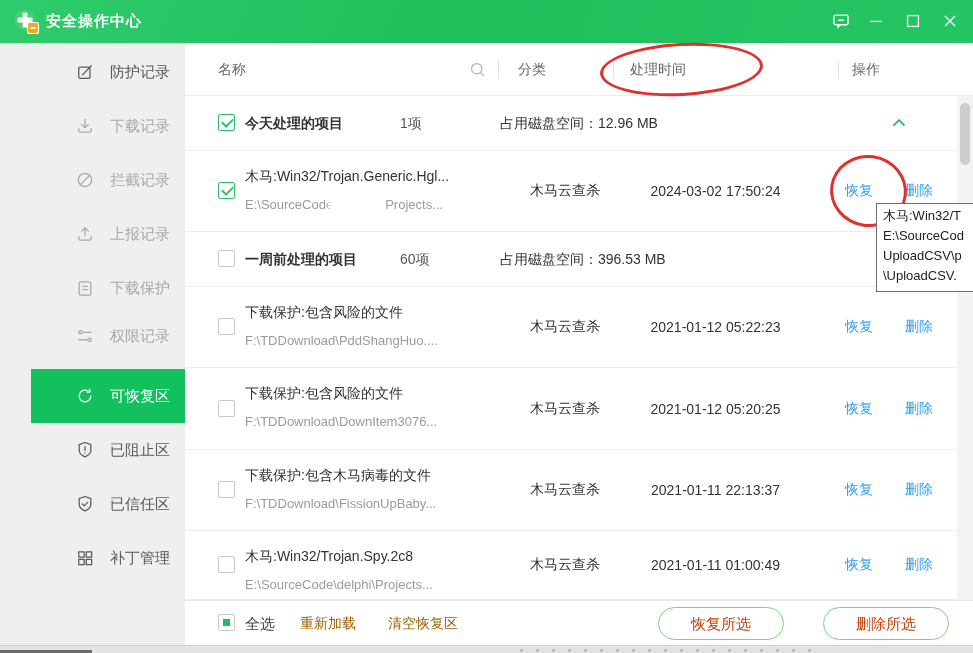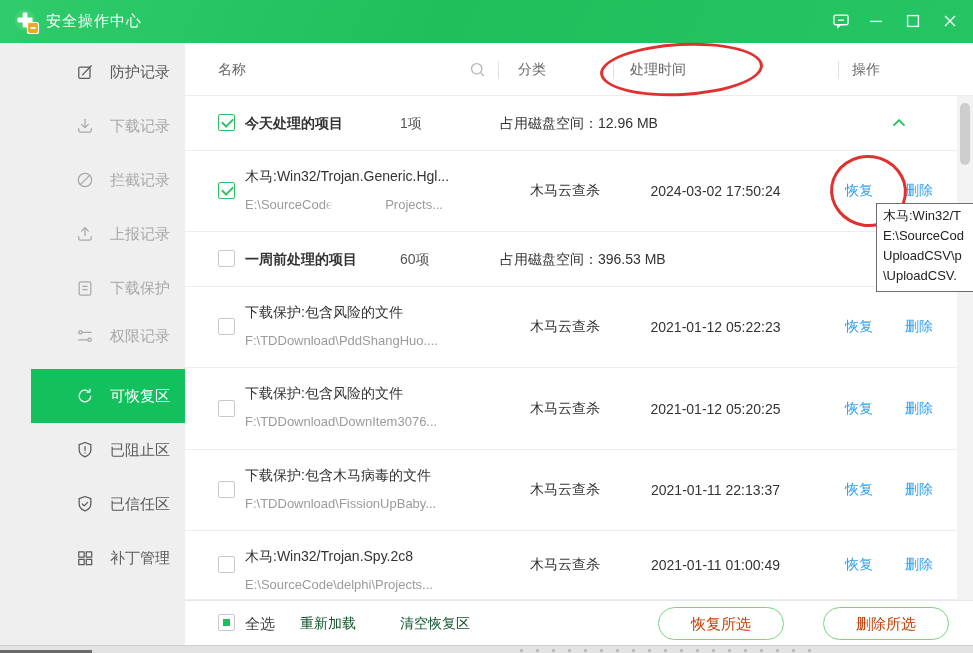--- a/index.html
+++ b/index.html
@@ -4,21 +4,21 @@
 <style>
   * { margin:0; padding:0; box-sizing:border-box; }
   html,body { width:973px; height:653px; overflow:hidden; background:#fff;
     font-family:"Liberation Sans","DejaVu Sans",sans-serif; }
   #app { position:relative; width:973px; height:653px; background:#fff; }
 
   
   .titlebar { position:absolute; left:0; top:0; width:973px; height:43px;
     background:linear-gradient(115deg,#2fcb6c 0%,#1fc05c 45%,#24c562 100%); }
   .logo { position:absolute; left:13px; top:8px; width:27px; height:27px; }
-  .win-title { position:absolute; left:46px; top:12px; font-size:15px; color:#fff; letter-spacing:1px; }
+  .win-title { position:absolute; left:46px; top:12px; font-size:15px; color:#fff; letter-spacing:1px;font-weight:bold; }
   .winctl { position:absolute; top:6px; width:30px; height:30px; display:flex; align-items:center; justify-content:center; cursor:pointer; }
   .winctl svg { stroke:#fff; fill:none; stroke-width:1.6; }
   .ctl-feedback { left:826px; } .ctl-min { left:861px; } .ctl-max { left:898px; } .ctl-close { left:935px; }
 
   
   .sidebar { position:absolute; left:0; top:43px; width:185px; height:602px; background:#efefef; }
   .side-item { position:absolute; left:0; width:185px; height:54px; display:flex; align-items:center;
     padding-left:44px; font-size:15px; color:#5a5a5a; cursor:pointer;margin-left:31px; }
   .side-item svg { width:20px; height:20px; stroke:currentColor; fill:none; stroke-width:1.5;
     stroke-linecap:round; stroke-linejoin:round; margin-right:15px; flex:none; }
@@ -65,22 +65,22 @@
   .lnk { position:absolute; top:50%; transform:translateY(-50%); font-size:14px; color:#2b9ff2; cursor:pointer; }
   .lnk-restore { left:660px; } .lnk-delete { left:720px; }
 
   
   .scroll-track { position:absolute; left:772px; top:53px; width:16px; height:504px; background:#f3f3f3; }
   .scroll-thumb { position:absolute; left:3px; top:7px; width:10px; height:62px; background:#cdcdcd; border-radius:5px; }
 
   
   .footer { position:absolute; left:0; top:557px; width:788px; height:45px; background:#fff; border-top:1px solid #e7e7e7; }
   .ft-label { position:absolute; left:60px; top:14px; font-size:15px; color:#444; }
-  .ft-lnk { position:absolute; top:14px; font-size:14px; color:#14532d; cursor:pointer; }
-  .ft-reload { left:115px; } .ft-clear { left:203px;margin-left:12px; }
+  .ft-lnk { position:absolute; top:14px; font-size:14px; color:#a16207; cursor:pointer; }
+  .ft-reload { left:115px; } .ft-clear { left:203px; }
   .btn { position:absolute; top:6px; width:126px; height:33px; line-height:31px; text-align:center;
     border:1px solid #7bd37b; border-radius:17px; background:#fff; color:#c2410c; font-size:15px; cursor:pointer; }
   .btn-restore { left:473px; } .btn-delete { left:638px; }
 
   
   .tooltip { position:absolute; left:876px; top:203px; width:150px; height:89px; background:#fff;
     border:1px solid #6e6e6e; padding:2px 6px; font-size:13px; line-height:20px; color:#222;
     white-space:nowrap; overflow:hidden; z-index:30; }
   .ann { position:absolute; border:3px solid #e03131; border-radius:50%; z-index:20; pointer-events:none; }
   .ann-time { left:600px; top:43px; width:163px; height:53px; transform:rotate(-3deg); }

